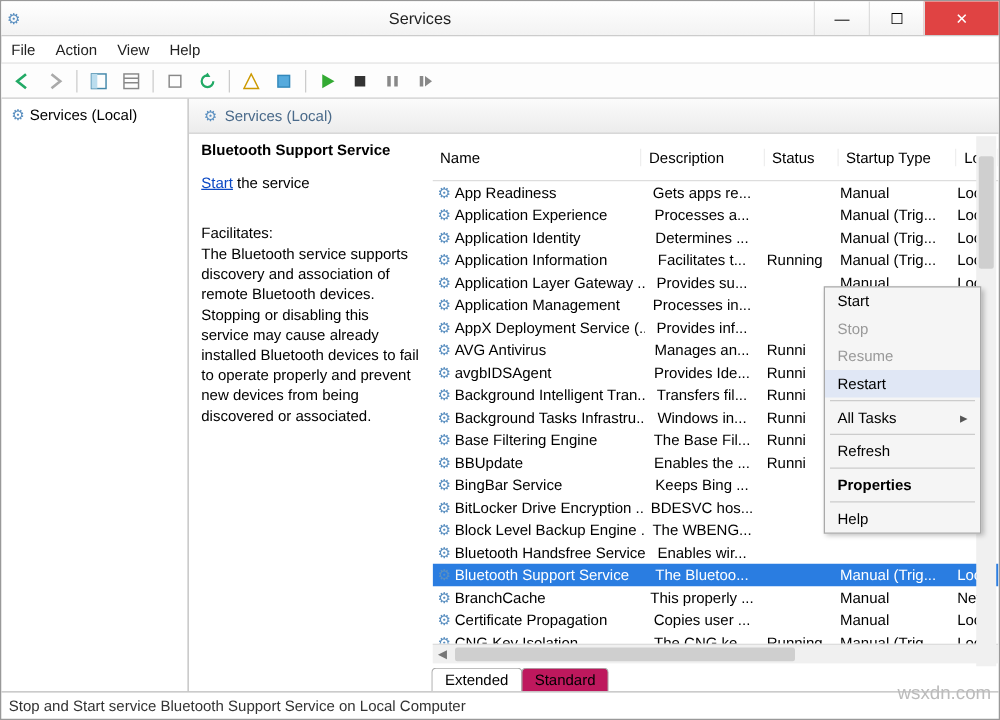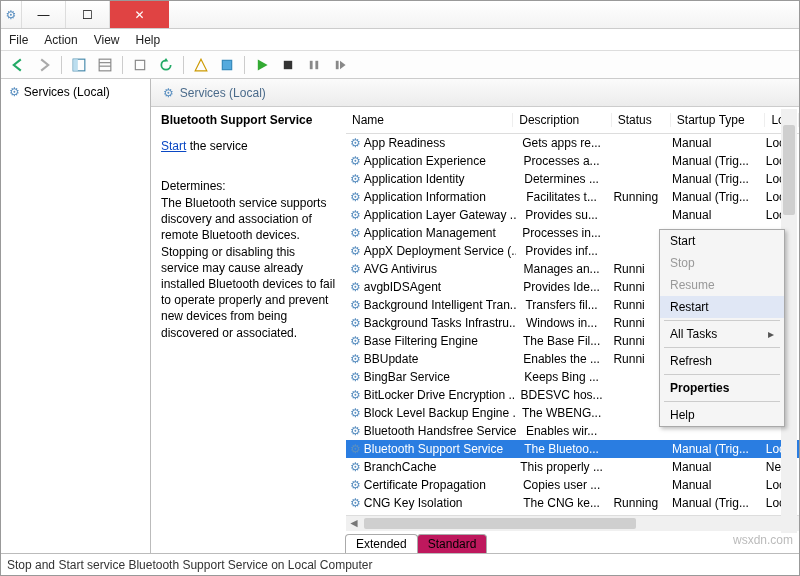--- a/index.html
+++ b/index.html
@@ -23,21 +23,21 @@
 .rp-header { height: 28px; background: linear-gradient(#fbfbfb,#ececec); display: flex; align-items: center; padding-left: 12px; border-bottom: 1px solid #ccc; color: #4a6a8a; font-size: 15px; }
 .rp-header .gearicon { margin-right: 6px; }
 .rp-body { flex: 1; display: flex; overflow: hidden; }
 .descpane { width: 195px; padding: 6px 10px; }
 .descpane .svcname { font-weight: 700; margin-bottom: 12px; }
 .descpane .startline { margin-bottom: 26px; }
 .descpane a { color: #0a48c4; text-decoration: underline; }
 .descpane .dlabel { margin-bottom: 2px; }
 .descpane .dtext { line-height: 1.35; }
 .listwrap { flex: 1; overflow: hidden; display: flex; flex-direction: column; }
-.colhdr { display: flex; border-bottom: 1px solid #ddd; background: #fff; height: 27px; align-items: center; }
+.colhdr { display: flex; border-bottom: 1px solid #ddd; background: #fff; height: 38px; align-items: center; }
 .ch { padding: 0 6px; border-right: 1px solid #eee; overflow: hidden; white-space: nowrap; text-overflow: ellipsis; }
 .ch.name { width: 170px; } .ch.desc { width: 100px; } .ch.status { width: 60px; } .ch.stype { width: 96px; } .ch.log { width: 34px; }
 .list { flex: 1; overflow: hidden; }
 .row { display: flex; align-items: center; height: 18px; padding-left: 4px; }
 .row .c { overflow: hidden; white-space: nowrap; text-overflow: ellipsis; padding-right: 6px; }
 .row .c.name { width: 170px; display: flex; align-items: center; gap: 3px; }
 .row .c.desc { width: 100px; text-align: center; } .row .c.status { width: 60px; } .row .c.stype { width: 96px; } .row .c.log { width: 34px; }
 .row.selected { background: #2a7de1; color: #fff; }
 .row .gearicon { flex-shrink: 0; }
 .hscroll { height: 16px; background: #f0f0f0; border-top: 1px solid #ddd; display: flex; }
@@ -48,27 +48,28 @@
 .tab.active { background: #fff; font-weight: 400; margin-left: 34px; }
 .statusbar { height: 22px; border-top: 1px solid #bbb; display: flex; align-items: center; padding: 0 6px; color: #333; }
 .ctxmenu { position: absolute; left: 658px; top: 228px; width: 126px; background: #f5f5f5; border: 1px solid #a9a9a9; box-shadow: 2px 2px 4px rgba(0,0,0,.25); }
 .ctxitem { padding: 4px 10px; display: flex; justify-content: space-between; }
 .ctxitem.hover { background: #e0e7f5; }
 .ctxitem.disabled { color: #999; }
 .ctxsep { height: 1px; background: #ccc; margin: 2px 4px; }
 .ctxitem .arrow { color: #555; }
 .vscroll { position: absolute; right: 2px; top: 108px; bottom: 42px; width: 16px; background: #f0f0f0; }
 .vscroll .vt { position: absolute; top: 16px; height: 90px; left: 2px; right: 2px; background: #cfcfcf; border-radius: 2px; }
-.watermark { position: absolute; right: 6px; bottom: 28px; color: #bbb; font-size: 12px; }
+.watermark { position: absolute; right: 6px; bottom: 12px; color: #bbb; font-size: 15px; }
 </style>
 </head>
 <body>
 
 <div class="titlebar">
   <span class="sysicon gearicon">⚙</span>
+  <span class="title">Services</span>
   <div class="winbtns">
     <div class="winbtn">—</div>
     <div class="winbtn">☐</div>
     <div class="winbtn close">✕</div>
   </div>
 </div>
 
 <div class="menubar">
   <span>File</span>
   <span>Action</span>
@@ -162,21 +163,21 @@
       <span class="gearicon">⚙</span>
       <span>Services (Local)</span>
     </div>
     <div class="rp-body">
       <div class="descpane">
         <div class="svcname">Bluetooth Support Service</div>
         <div class="startline">
           <a href="#">Start</a>
           <span>the service</span>
         </div>
-        <div class="dlabel">Determines:</div>
+        <div class="dlabel">Facilitates:</div>
         <div class="dtext">The Bluetooth service supports discovery and association of remote Bluetooth devices.  Stopping or disabling this service may cause already installed Bluetooth devices to fail to operate properly and prevent new devices from being discovered or associated.</div>
       </div>
 
       <div class="listwrap">
         <div class="colhdr">
           <div class="ch name">Name</div>
           <div class="ch desc">Description</div>
           <div class="ch status">Status</div>
           <div class="ch stype">Startup Type</div>
           <div class="ch log">Log</div>

